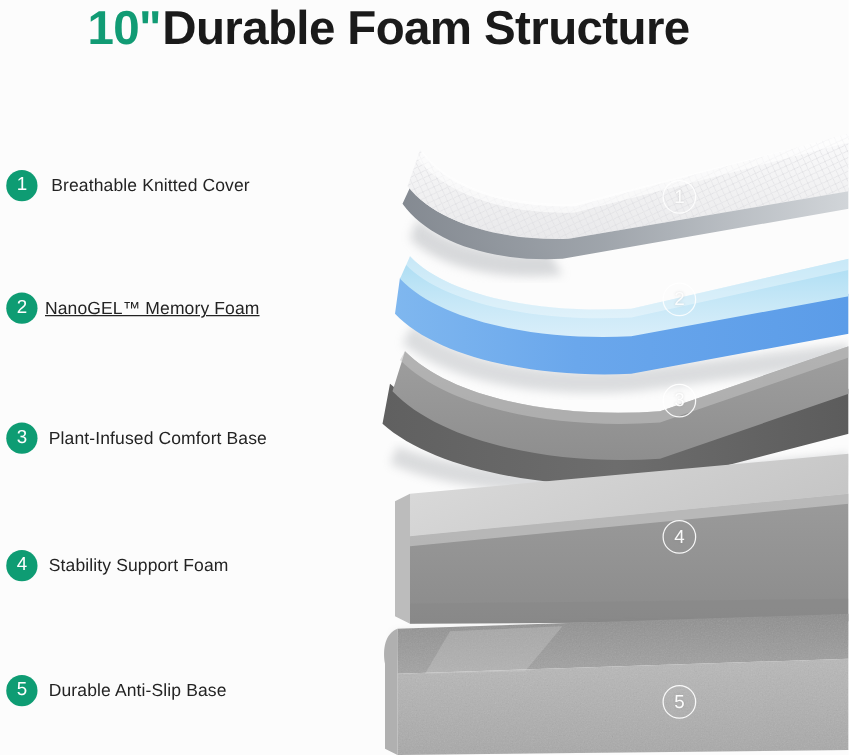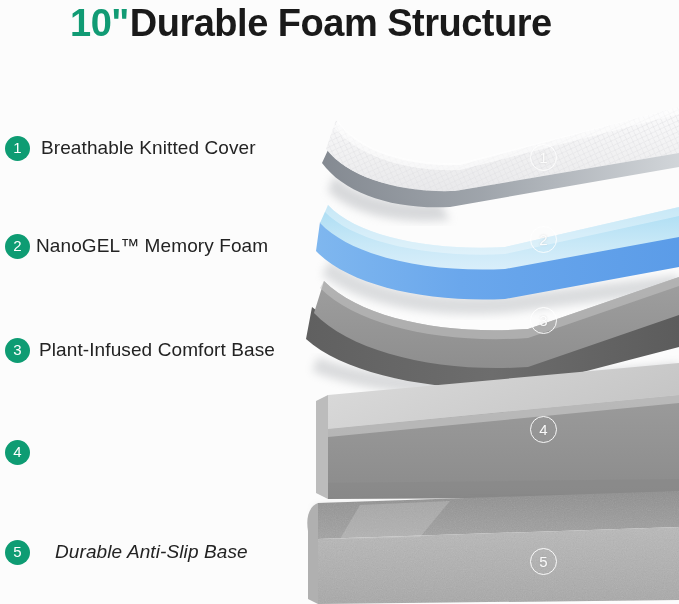--- a/index.html
+++ b/index.html
@@ -50,21 +50,21 @@
     font-weight: normal;
     display: flex;
     align-items: center;
     justify-content: center;
     line-height: 1;
     box-sizing: border-box;
     padding-bottom: 1px;
   }
   .legend-label {
     margin-left: 11px;
-    font-size: 19px;
+    font-size: 14px;
     color: #232323;
     white-space: nowrap;
     letter-spacing: 0.1px;
   }
 
   
   #illustration {
     position: absolute;
     left: 300px;
     top: 95px;
@@ -104,35 +104,36 @@
     <span class="inches">10"</span><span class="rest">Durable Foam Structure</span>
   </div>
 
   <div class="legend-item" style="top:134px;">
     <div class="legend-badge">1</div>
     <div class="legend-label">Breathable Knitted Cover</div>
   </div>
 
   <div class="legend-item" style="top:232px;">
     <div class="legend-badge">2</div>
-    <div class="legend-label" style="margin-left:6px;">NanoGEL™ Memory Foam</div>
+    <div class="legend-label" style="margin-left:6px;text-decoration:underline;">NanoGEL™ Memory Foam</div>
   </div>
 
   <div class="legend-item" style="top:336px;">
     <div class="legend-badge">3</div>
     <div class="legend-label" style="margin-left:9px;">Plant-Infused Comfort Base</div>
   </div>
 
   <div class="legend-item" style="top:438px;">
     <div class="legend-badge">4</div>
+    <div class="legend-label" style="margin-left:9px;">Stability Support Foam</div>
   </div>
 
   <div class="legend-item" style="top:538px;">
     <div class="legend-badge">5</div>
-    <div class="legend-label" style="margin-left:25px;font-style:italic;">Durable Anti-Slip Base</div>
+    <div class="legend-label" style="margin-left:9px;">Durable Anti-Slip Base</div>
   </div>
 
   <div id="illustration">
     <svg width="379" height="509" viewBox="0 0 379 509" xmlns="http://www.w3.org/2000/svg">
       <defs>
 
         <linearGradient id="g1top" x1="0" y1="0" x2="0" y2="1">
           <stop offset="0%" stop-color="#fbfbfc"></stop>
           <stop offset="55%" stop-color="#f1f1f2"></stop>
           <stop offset="100%" stop-color="#e9e9eb"></stop>

